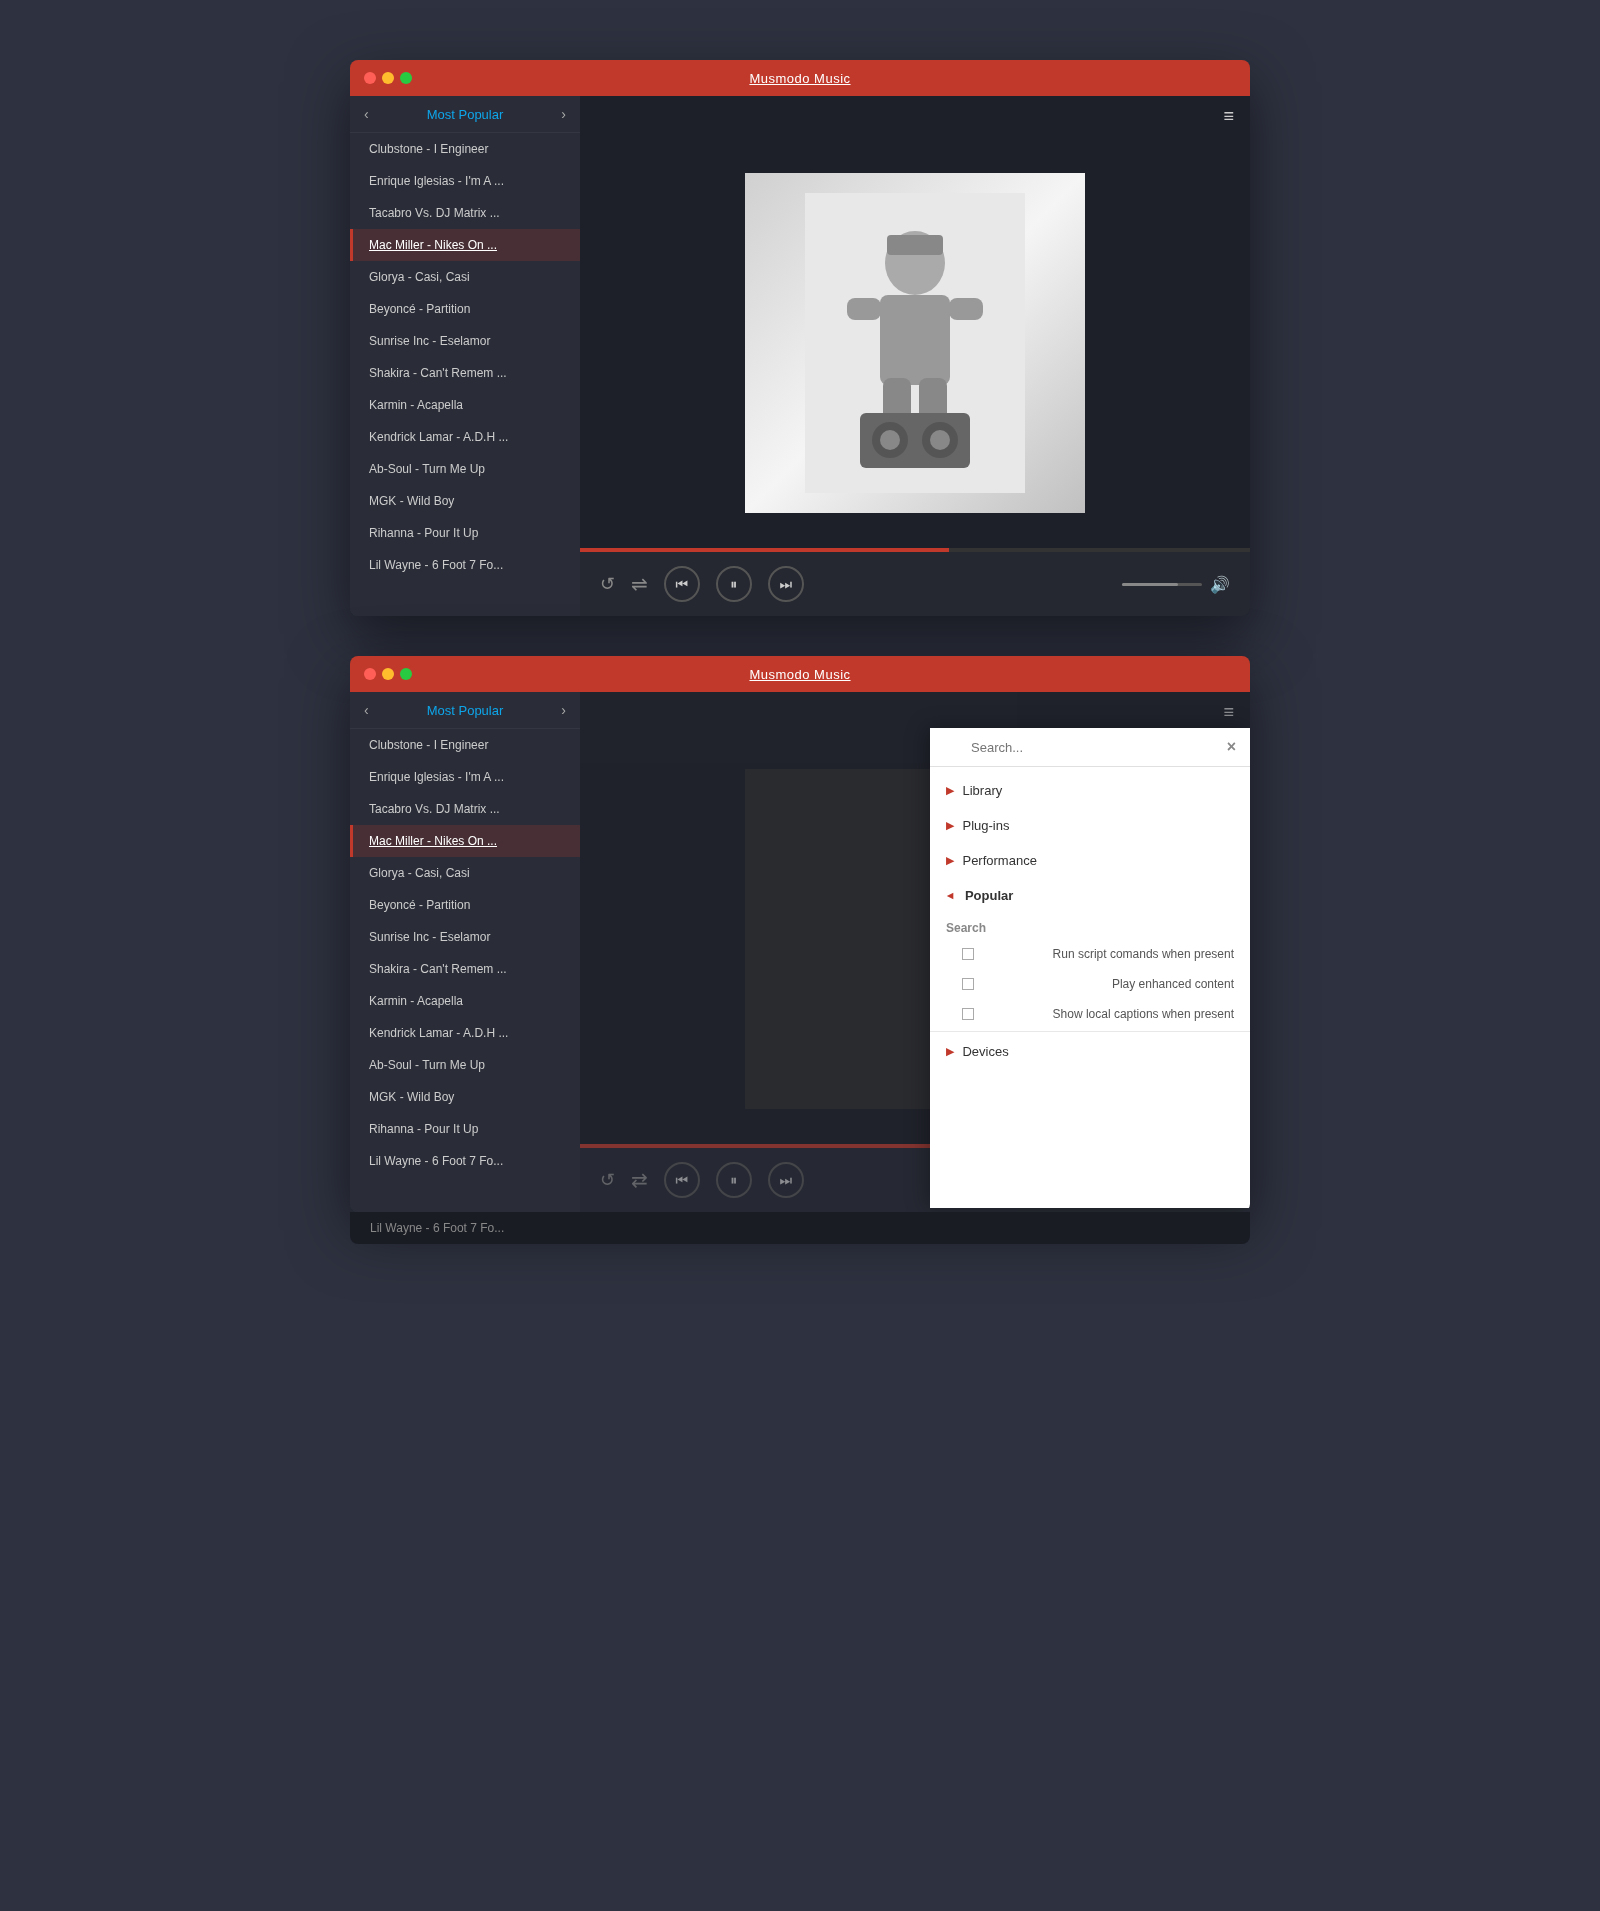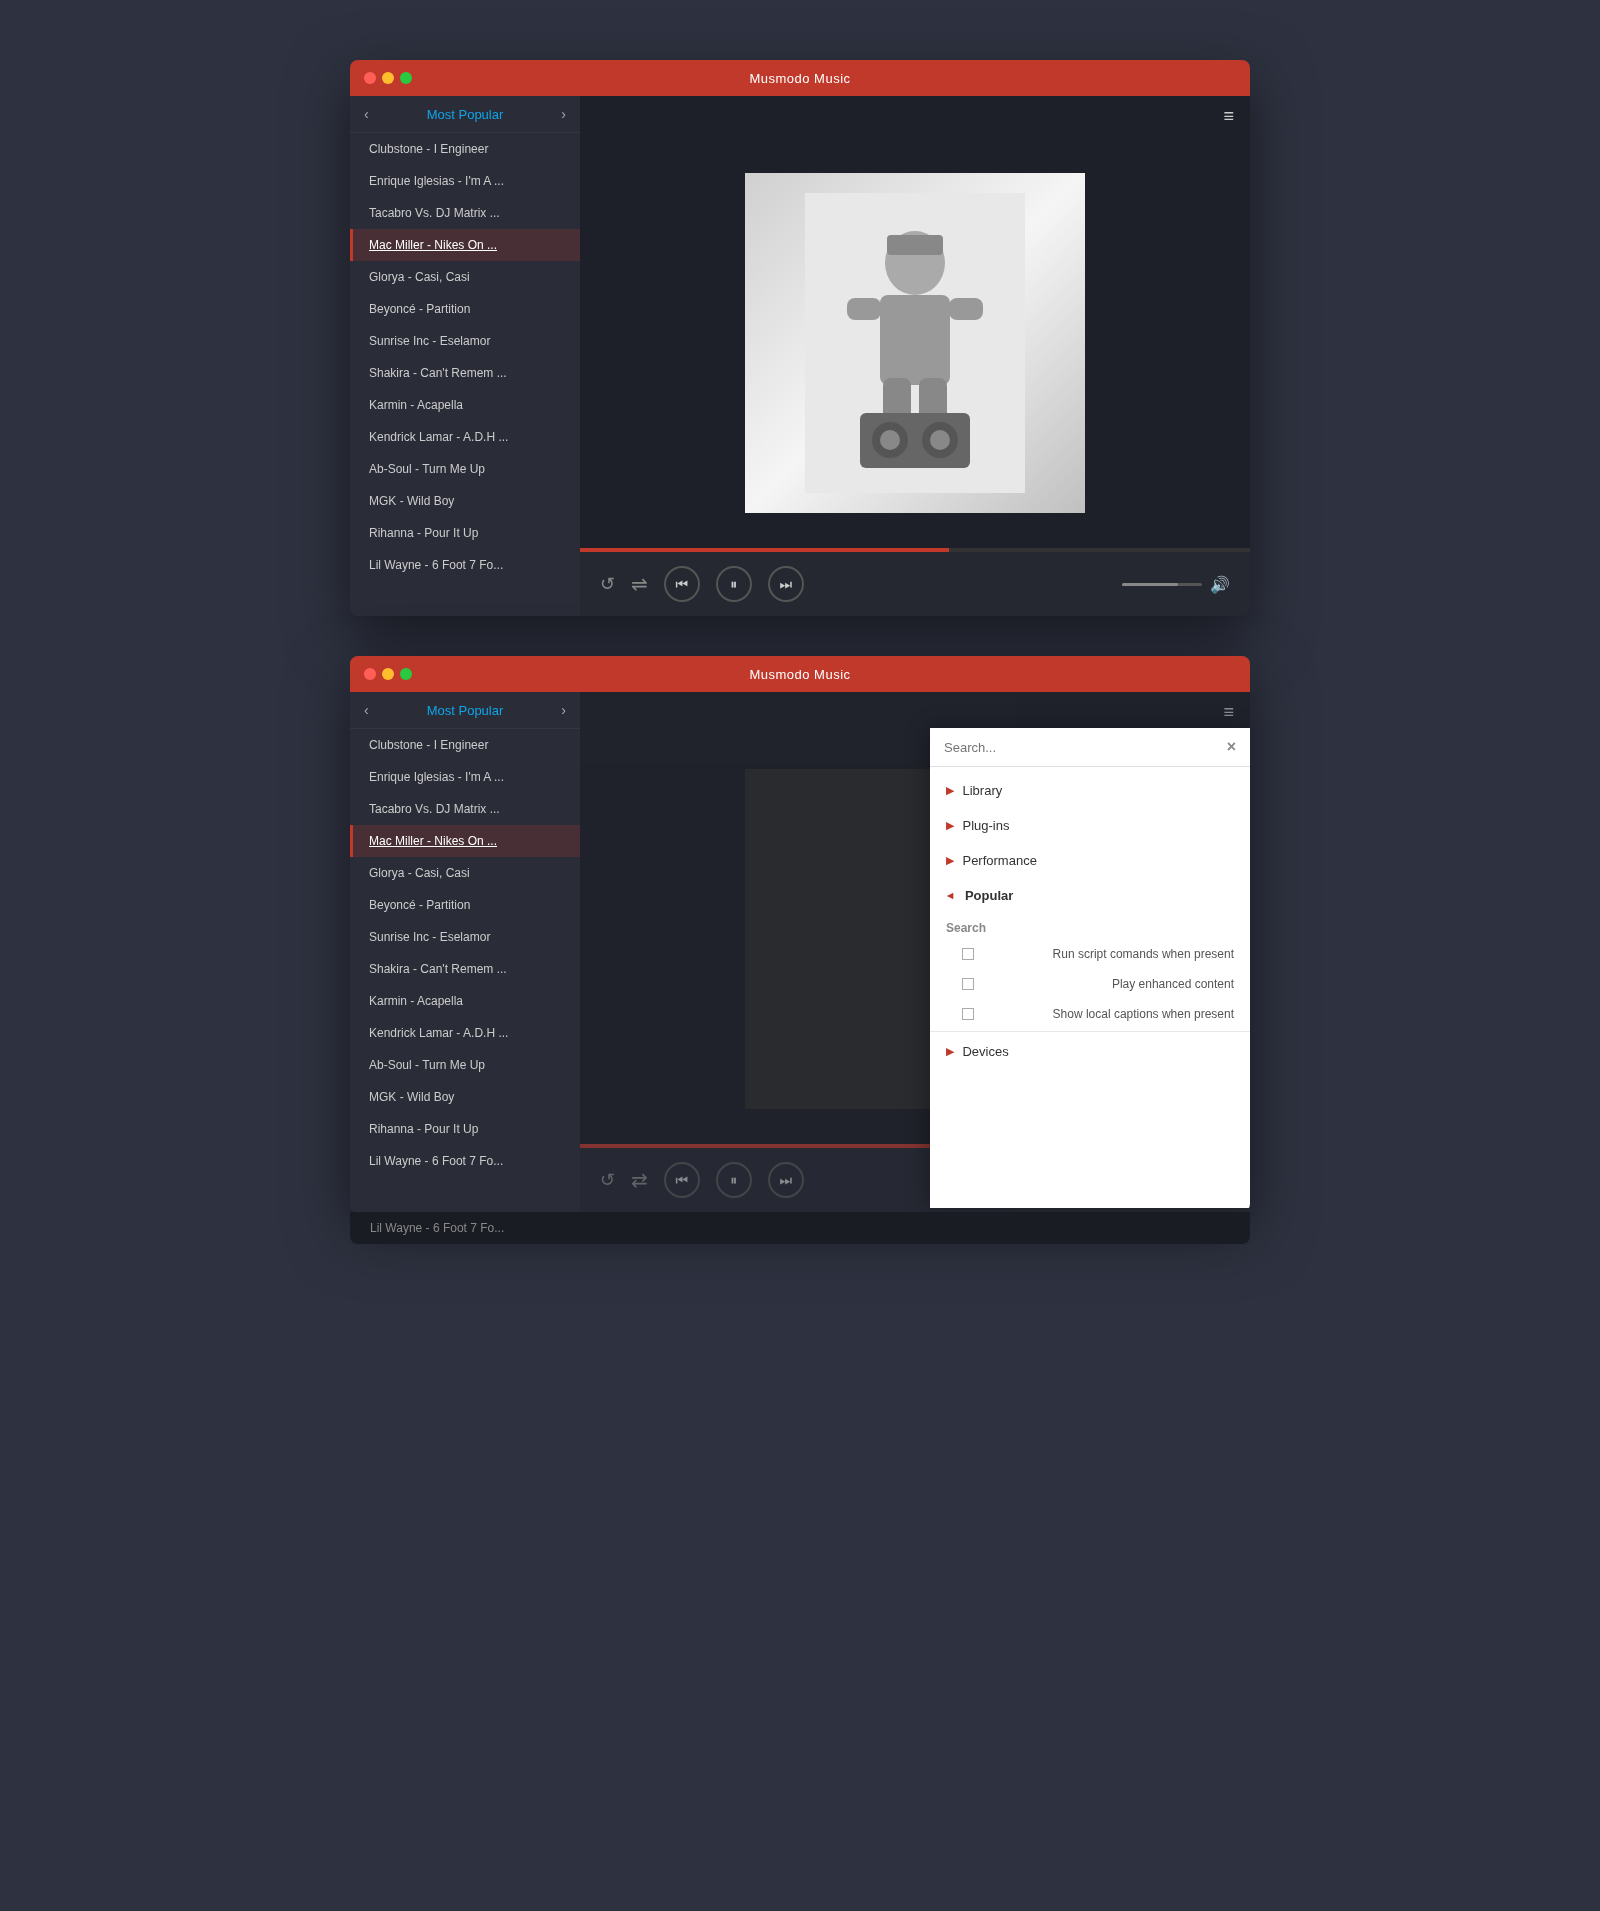--- a/index.html
+++ b/index.html
@@ -44,20 +44,21 @@
       border-radius: 50%;
     }
     .dot-red { background: #ff5f57; }
     .dot-yellow { background: #ffbd2e; }
     .dot-green { background: #28ca41; }
     .titlebar-title {
       color: #fff;
       font-size: 13px;
       font-weight: 500;
       letter-spacing: 0.5px;
+      text-decoration: underline;
     }
 
     
     .app-body {
       display: flex;
       background: #2a2d38;
       height: 520px;
     }
 
     
@@ -232,20 +233,21 @@
       padding: 10px 14px;
       border-bottom: 1px solid #e0e0e0;
     }
     .settings-search {
       flex: 1;
       border: none;
       outline: none;
       font-size: 13px;
       color: #be185d;
       background: transparent;
+      margin-left: 27px;
     }
     .settings-close {
       color: #888;
       cursor: pointer;
       font-size: 16px;
       font-weight: bold;
     }
     .settings-list {
       list-style: none;
       flex: 1;

